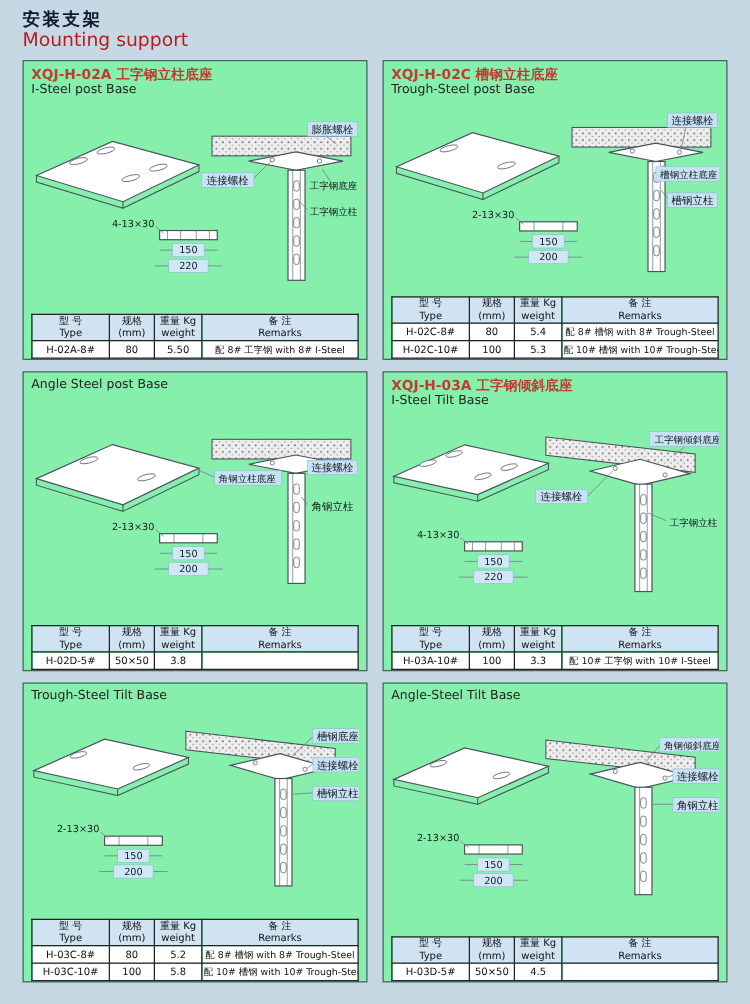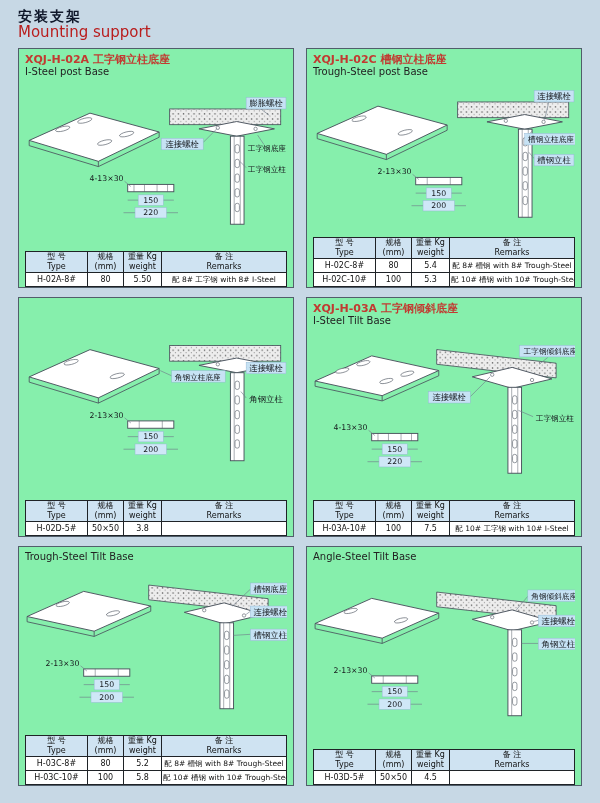--- a/index.html
+++ b/index.html
@@ -227,20 +227,21 @@
             <td>H-02C-10#</td>
             <td>100</td>
             <td>5.3</td>
             <td class="remark">配 10# 槽钢 with 10# Trough-Steel</td>
           </tr>
         </tbody>
       </table>
     </section>
 
     <section class="panel">
+      <div class="pt-en">Angle Steel post Base</div>
       <div class="diagram">
         <svg viewBox="0 0 250 130">
           <defs>
             <pattern id="st3" width="5" height="5" patternUnits="userSpaceOnUse">
               <rect width="5" height="5" fill="#ededed"></rect>
                 <circle cx="1.3" cy="1.6" r="0.7" fill="#666"></circle>
                 <circle cx="3.7" cy="3.9" r="0.55" fill="#8d8d8d"></circle>
             </pattern>
           </defs>
           <g>
@@ -400,21 +401,21 @@
           <th><span>型 号</span><br><span>Type</span></th>
           <th><span>规格</span><br><span>(mm)</span></th>
           <th><span>重量 Kg</span><br><span>weight</span></th>
           <th><span>备 注</span><br><span>Remarks</span></th>
         </tr>
           </thead>
         <tbody>
           <tr>
             <td>H-03A-10#</td>
             <td>100</td>
-            <td>7.5</td>
+            <td>3.3</td>
             <td class="remark">配 10# 工字钢 with 10# Ⅰ-Steel</td>
           </tr>
         </tbody>
       </table>
     </section>
 
     <section class="panel">
       <div class="pt-en">Trough-Steel Tilt Base</div>
       <div class="diagram">
         <svg viewBox="0 0 250 130">

